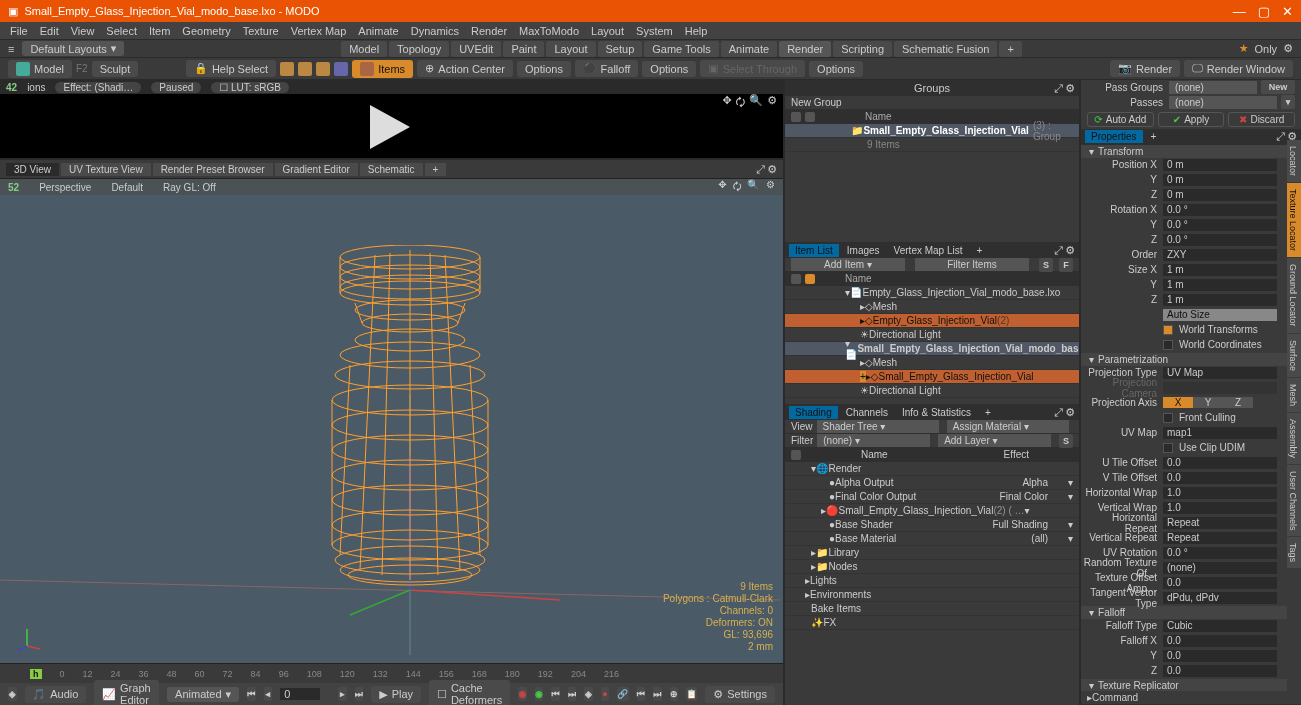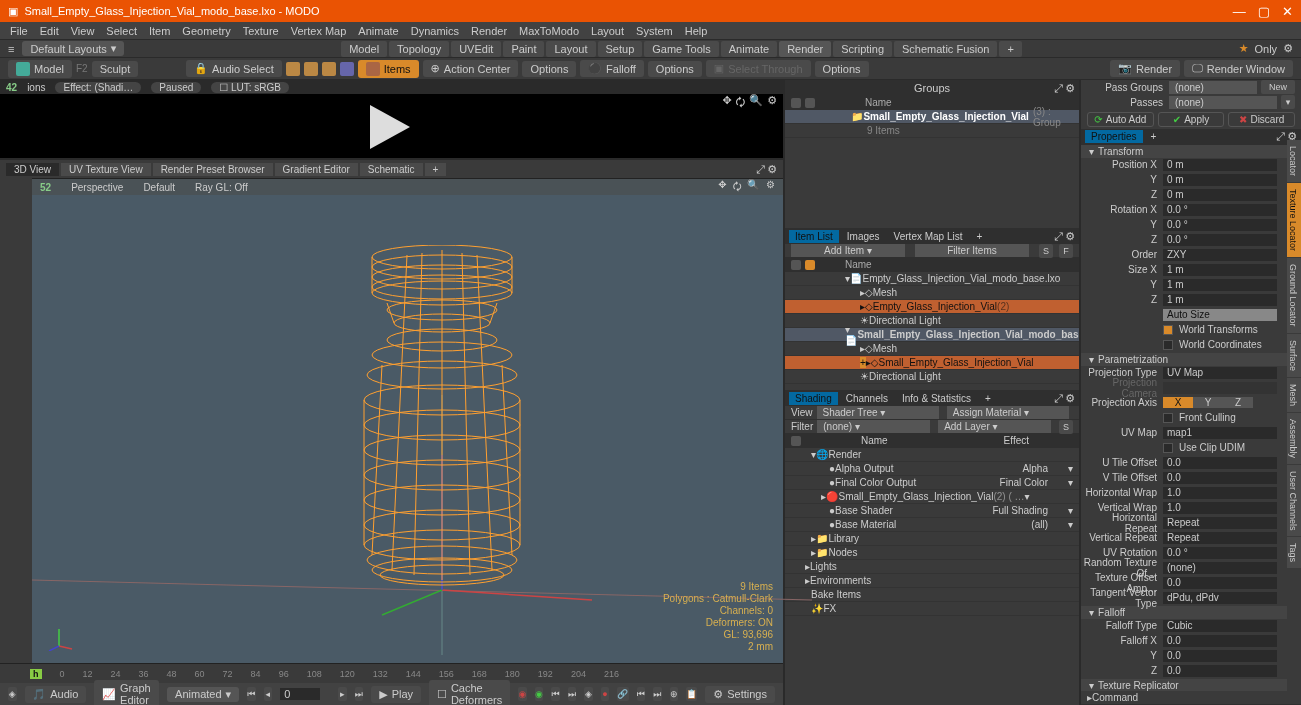--- a/index.html
+++ b/index.html
@@ -22,21 +22,21 @@
 .main-area { display: flex; height: 625px; }
 .left-col { width: 783px; display: flex; flex-direction: column; }
 .preview-panel { background: #000; height: 80px; position: relative; border-bottom: 2px solid #2a2a2a; }
 .preview-top { background: #2a2a2a; height: 14px; display: flex; gap: 10px; padding: 0 6px; align-items: center; font-size: 10px; }
 .pill { background: #444; border-radius: 8px; padding: 0 8px; font-size: 10px; }
 .play-triangle { position: absolute; left: 370px; top: 25px; width: 0; height: 0; border-left: 40px solid #ddd; border-top: 22px solid transparent; border-bottom: 22px solid transparent; cursor: pointer; }
 .preview-icons { position: absolute; right: 6px; top: 14px; display: flex; gap: 4px; font-size: 11px; }
 .view-tabs { background: #3a3a3a; height: 18px; display: flex; align-items: center; padding: 0 6px; gap: 2px; }
 .vtab { background: #4a4a4a; padding: 1px 8px; font-size: 10px; cursor: pointer; }
 .vtab.active { background: #2a2a2a; }
-.viewport { background: #4a5a66; flex: 1; position: relative; border-top: 1px solid #222; margin-left: 32px; }
+.viewport { background: #4a5a66; flex: 1; position: relative; border-top: 1px solid #222; }
 .viewport-top { height: 16px; display: flex; justify-content: space-between; padding: 0 8px; align-items: center; font-size: 10px; background: #4a5256; }
 .viewport-inner { position: absolute; top: 16px; left: 0; right: 0; bottom: 0; }
 .stats { position: absolute; right: 10px; bottom: 10px; font-size: 10px; color: #d8b050; text-align: right; line-height: 12px; }
 .timeline { background: #3a3a3a; height: 20px; display: flex; align-items: center; font-size: 9px; gap: 18px; padding: 0 30px; color: #888; border-top: 1px solid #222; }
 .timeline span.mark { color: #888; }
 .bottombar { background: #424242; height: 22px; display: flex; align-items: center; gap: 8px; padding: 0 8px; }
 .middle-col { width: 296px; background: #3a3a3a; display: flex; flex-direction: column; border-left: 2px solid #2a2a2a; }
 .panel-header { background: #2f2f2f; height: 16px; display: flex; align-items: center; justify-content: center; font-size: 11px; position: relative; }
 .panel-header .corner { position: absolute; right: 4px; display: flex; gap: 2px; }
 .panel-row { height: 14px; display: flex; align-items: center; padding: 0 6px; font-size: 10px; background: #3a3a3a; border-bottom: 1px solid #2f2f2f; }
@@ -58,21 +58,21 @@
 .side-tab { background: #4a4a4a; writing-mode: vertical-lr; font-size: 9px; padding: 6px 1px; cursor: pointer; text-align: center; }
 .side-tab.active { background: #d98a2a; color: #111; }
 .apply-row { display: flex; gap: 4px; padding: 2px 6px; }
 .apply-btn { flex: 1; background: #3a3a3a; border: 1px solid #555; border-radius: 3px; font-size: 10px; padding: 1px 4px; display: flex; align-items: center; gap: 3px; justify-content: center; cursor: pointer; }
 .checkbox { width: 10px; height: 10px; background: #2a2a2a; border: 1px solid #555; display: inline-block; }
 .checkbox.checked { background: #d98a2a; }
 svg.vial { stroke: #ffa030; fill: none; stroke-width: 1; }
 .axis-gizmo { position: absolute; left: 12px; bottom: 12px; width: 30px; height: 30px; }
 .dropdown-wide { background: #555; font-size: 10px; padding: 1px 6px; flex: 1; margin-right: 4px; cursor: pointer; }
 .small-icon { width: 10px; height: 10px; background: #555; border-radius: 2px; display: inline-block; }
-.mini-btn { width: 14px; height: 14px; background: #4a4a4a; border-radius: 2px; display: inline-flex; align-items: center; justify-content: center; font-size: 9px; cursor: pointer; }
+.mini-btn { width: 14px; height: 14px; background: #4a4a4a; border-radius: 2px; display: inline-flex; align-items: center; justify-content: center; font-size: 9px; cursor: pointer; font-weight: bold; }
 </style>
 </head>
 <body>
 
 <div class="titlebar">
   <div class="left">
     <span>▣</span>
     <span>Small_Empty_Glass_Injection_Vial_modo_base.lxo - MODO</span>
   </div>
   <div class="controls">
@@ -129,21 +129,21 @@
 <div class="toolbar">
   <span class="tool-btn">
       <span class="icon-box" style="background:#4a9"></span>
       <span>Model</span>
     </span>
   <span style="color:#777;font-size:10px">F2</span>
   <span class="tool-btn">
       <span>Sculpt</span>
     </span>
   <span style="width:40px"></span>
-  <span class="tool-btn">🔒<span>Audio Select</span></span>
+  <span class="tool-btn">🔒<span>Help Select</span></span>
   <span class="icon-box" style="background:#b84"></span>
   <span class="icon-box" style="background:#b84"></span>
   <span class="icon-box" style="background:#b84"></span>
   <span class="icon-box" style="background:#66a"></span>
   <span class="tool-btn orange">
       <span class="icon-box" style="background:#a64"></span>
       <span>Items</span>
     </span>
   <span class="tool-btn">⊕<span>Action Center</span></span>
   <span class="tool-btn">Options</span>
@@ -321,20 +321,23 @@
 
   <div class="middle-col">
 
     <div class="panel-header">
       <span>Groups</span>
       <div class="corner">
           <span>⤢</span>
           <span>⚙</span>
         </div>
     </div>
+    <div class="panel-row">
+        <span>New Group</span>
+      </div>
     <div class="panel-row" style="background:#2f2f2f">
       <span class="small-icon"></span>
       <span class="small-icon" style="margin-left:4px"></span>
       <span style="margin-left:50px;color:#aaa">Name</span>
     </div>
     <div class="list-row highlight">
       <span style="margin-left:60px">📁</span>
       <b style="color:#fff">Small_Empty_Glass_Injection_Vial</b>
       <span style="color:#888;margin-left:4px">(3) : Group</span>
     </div>

